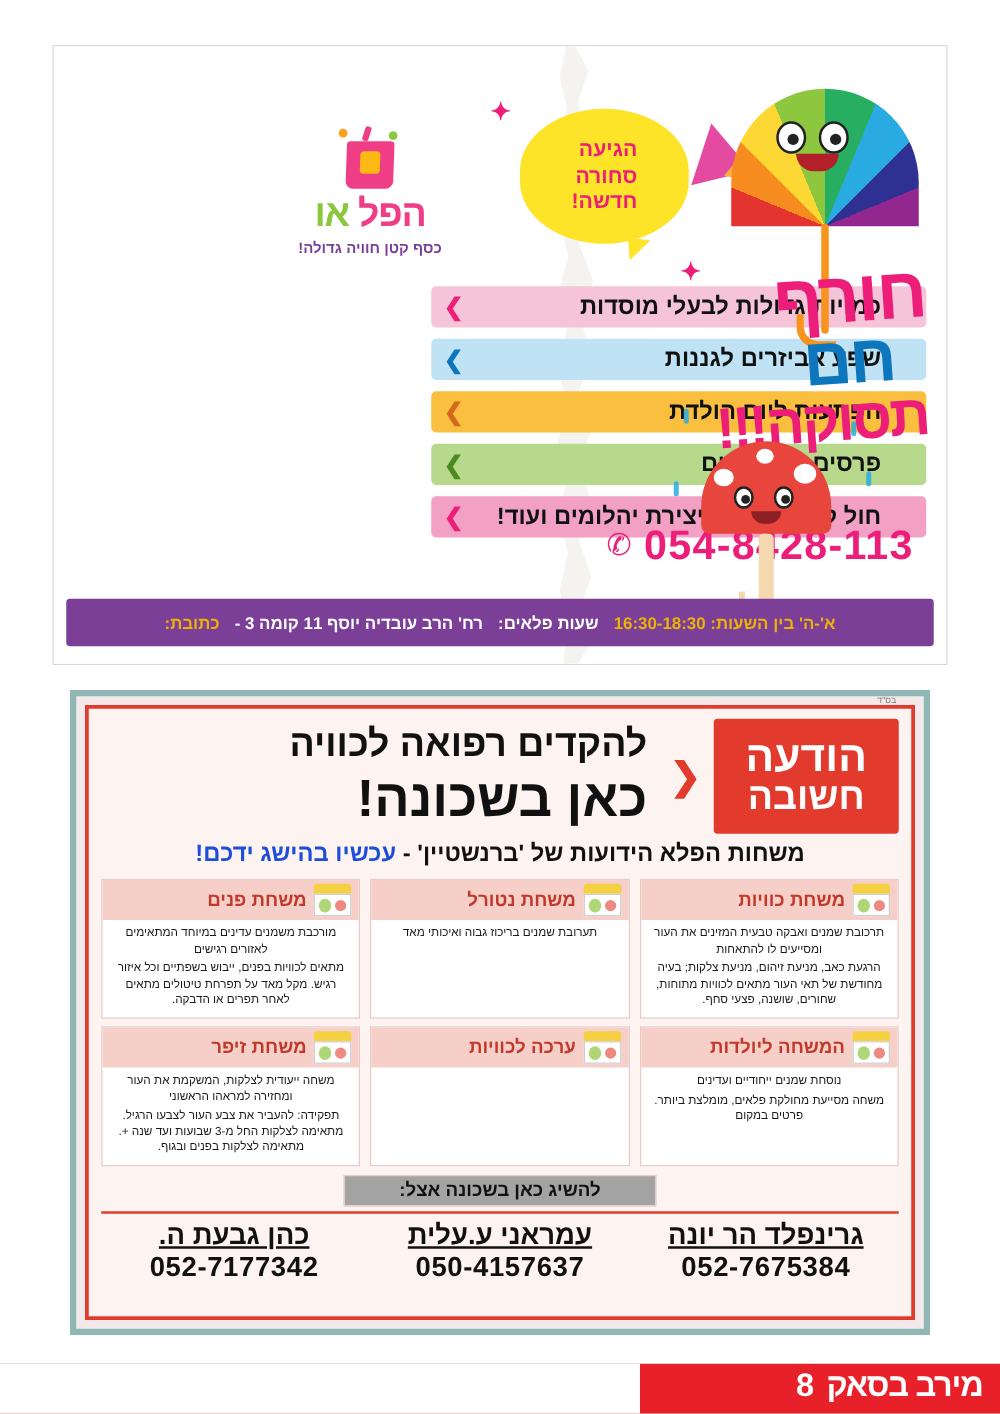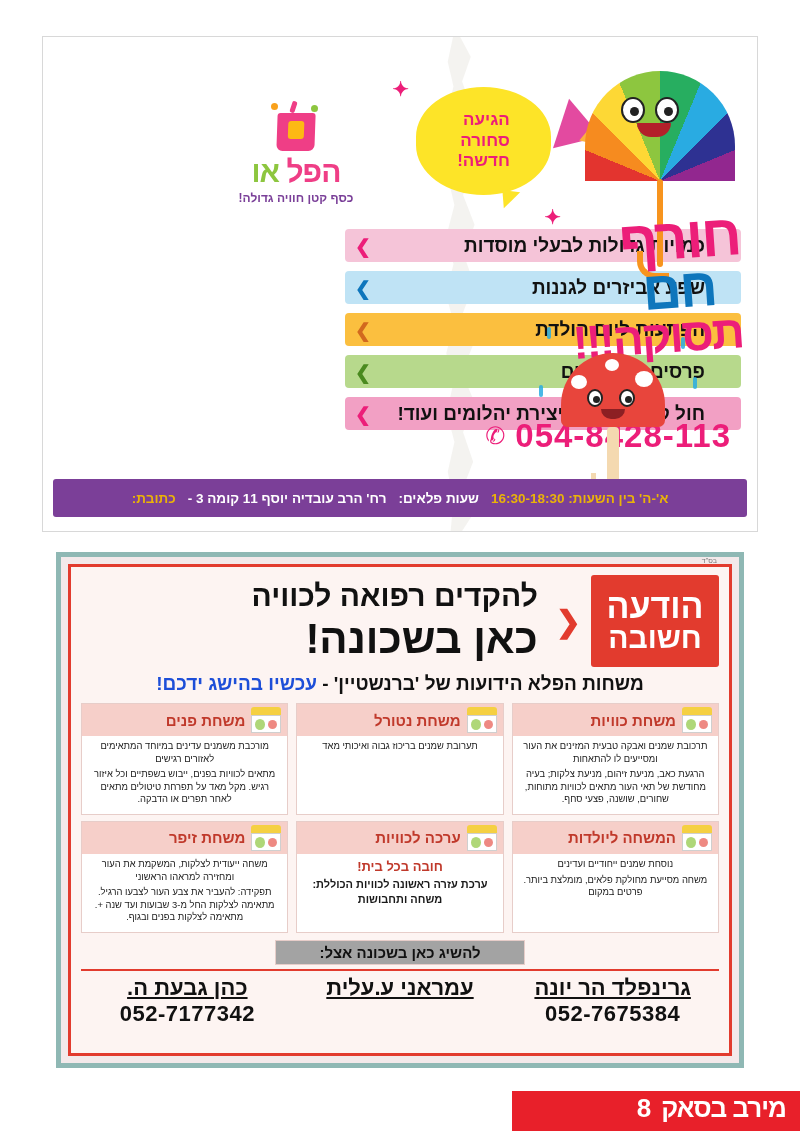--- a/index.html
+++ b/index.html
@@ -204,21 +204,21 @@
     background:#f3e9ea;
     border: 5px solid #8fb8b4;
     padding: 7px;
   }
   .ad-bot-in {
     width:100%; height:100%; border: 3px solid #e23b2e; background:#fdf4f2; padding: 8px 10px;
     position:relative;
   }
   .hdr-row { display:flex; align-items:stretch; gap:8px; direction: rtl; height: 92px; }
   .hdr-red {
-    background:#e23b2e; color:#fff; width: 128px; border-radius: 3px;
+    background:#e23b2e; color:#fff; width: 148px; border-radius: 3px;
     display:flex; flex-direction:column; align-items:center; justify-content:center;
     font-weight:900; line-height:1.0;
   }
   .hdr-red .l1 { font-size: 34px; }
   .hdr-red .l2 { font-size: 30px; }
   .hdr-txt { flex:1; display:flex; flex-direction:column; justify-content:center; align-items:flex-start; padding-right:8px;}
   .hdr-txt .t1 { font-size: 30px; font-weight:800; color:#111; direction: rtl; }
   .hdr-txt .t2 { font-size: 42px; font-weight:900; color:#111; direction: rtl; margin-top:2px;}
   .hdr-arrow { color:#e23b2e; font-size: 30px; font-weight:900; padding: 0 2px; align-self:center;}
 
@@ -477,24 +477,20 @@
         </div>
 
         <div class="cell">
           <div class="cell-head">
             <div class="jar">
                 <div class="lid"></div>
                 <div class="body"></div>
               </div>
             <div class="title">ערכה לכוויות</div>
           </div>
-          <div class="cell-body">
-            <p class="big">חובה בכל בית!</p>
-            <p class="mid">ערכת עזרה ראשונה לכוויות הכוללת: משחה ותחבושות</p>
-          </div>
         </div>
 
         <div class="cell">
           <div class="cell-head">
             <div class="jar">
                 <div class="lid"></div>
                 <div class="body"></div>
               </div>
             <div class="title">משחת זיפר</div>
           </div>
@@ -507,20 +503,21 @@
 
       <div class="contact-title">להשיג כאן בשכונה אצל:</div>
 
       <div class="contacts">
         <div class="contact">
           <div class="nm">גרינפלד הר יונה</div>
           <div class="ph">052-7675384</div>
         </div>
         <div class="contact">
           <div class="nm">עמראני ע.עלית</div>
+          <div class="ph">050-4157637</div>
         </div>
         <div class="contact">
           <div class="nm">כהן גבעת ה.</div>
           <div class="ph">052-7177342</div>
         </div>
       </div>
     </div>
   </div>
 
   <div class="footer">

